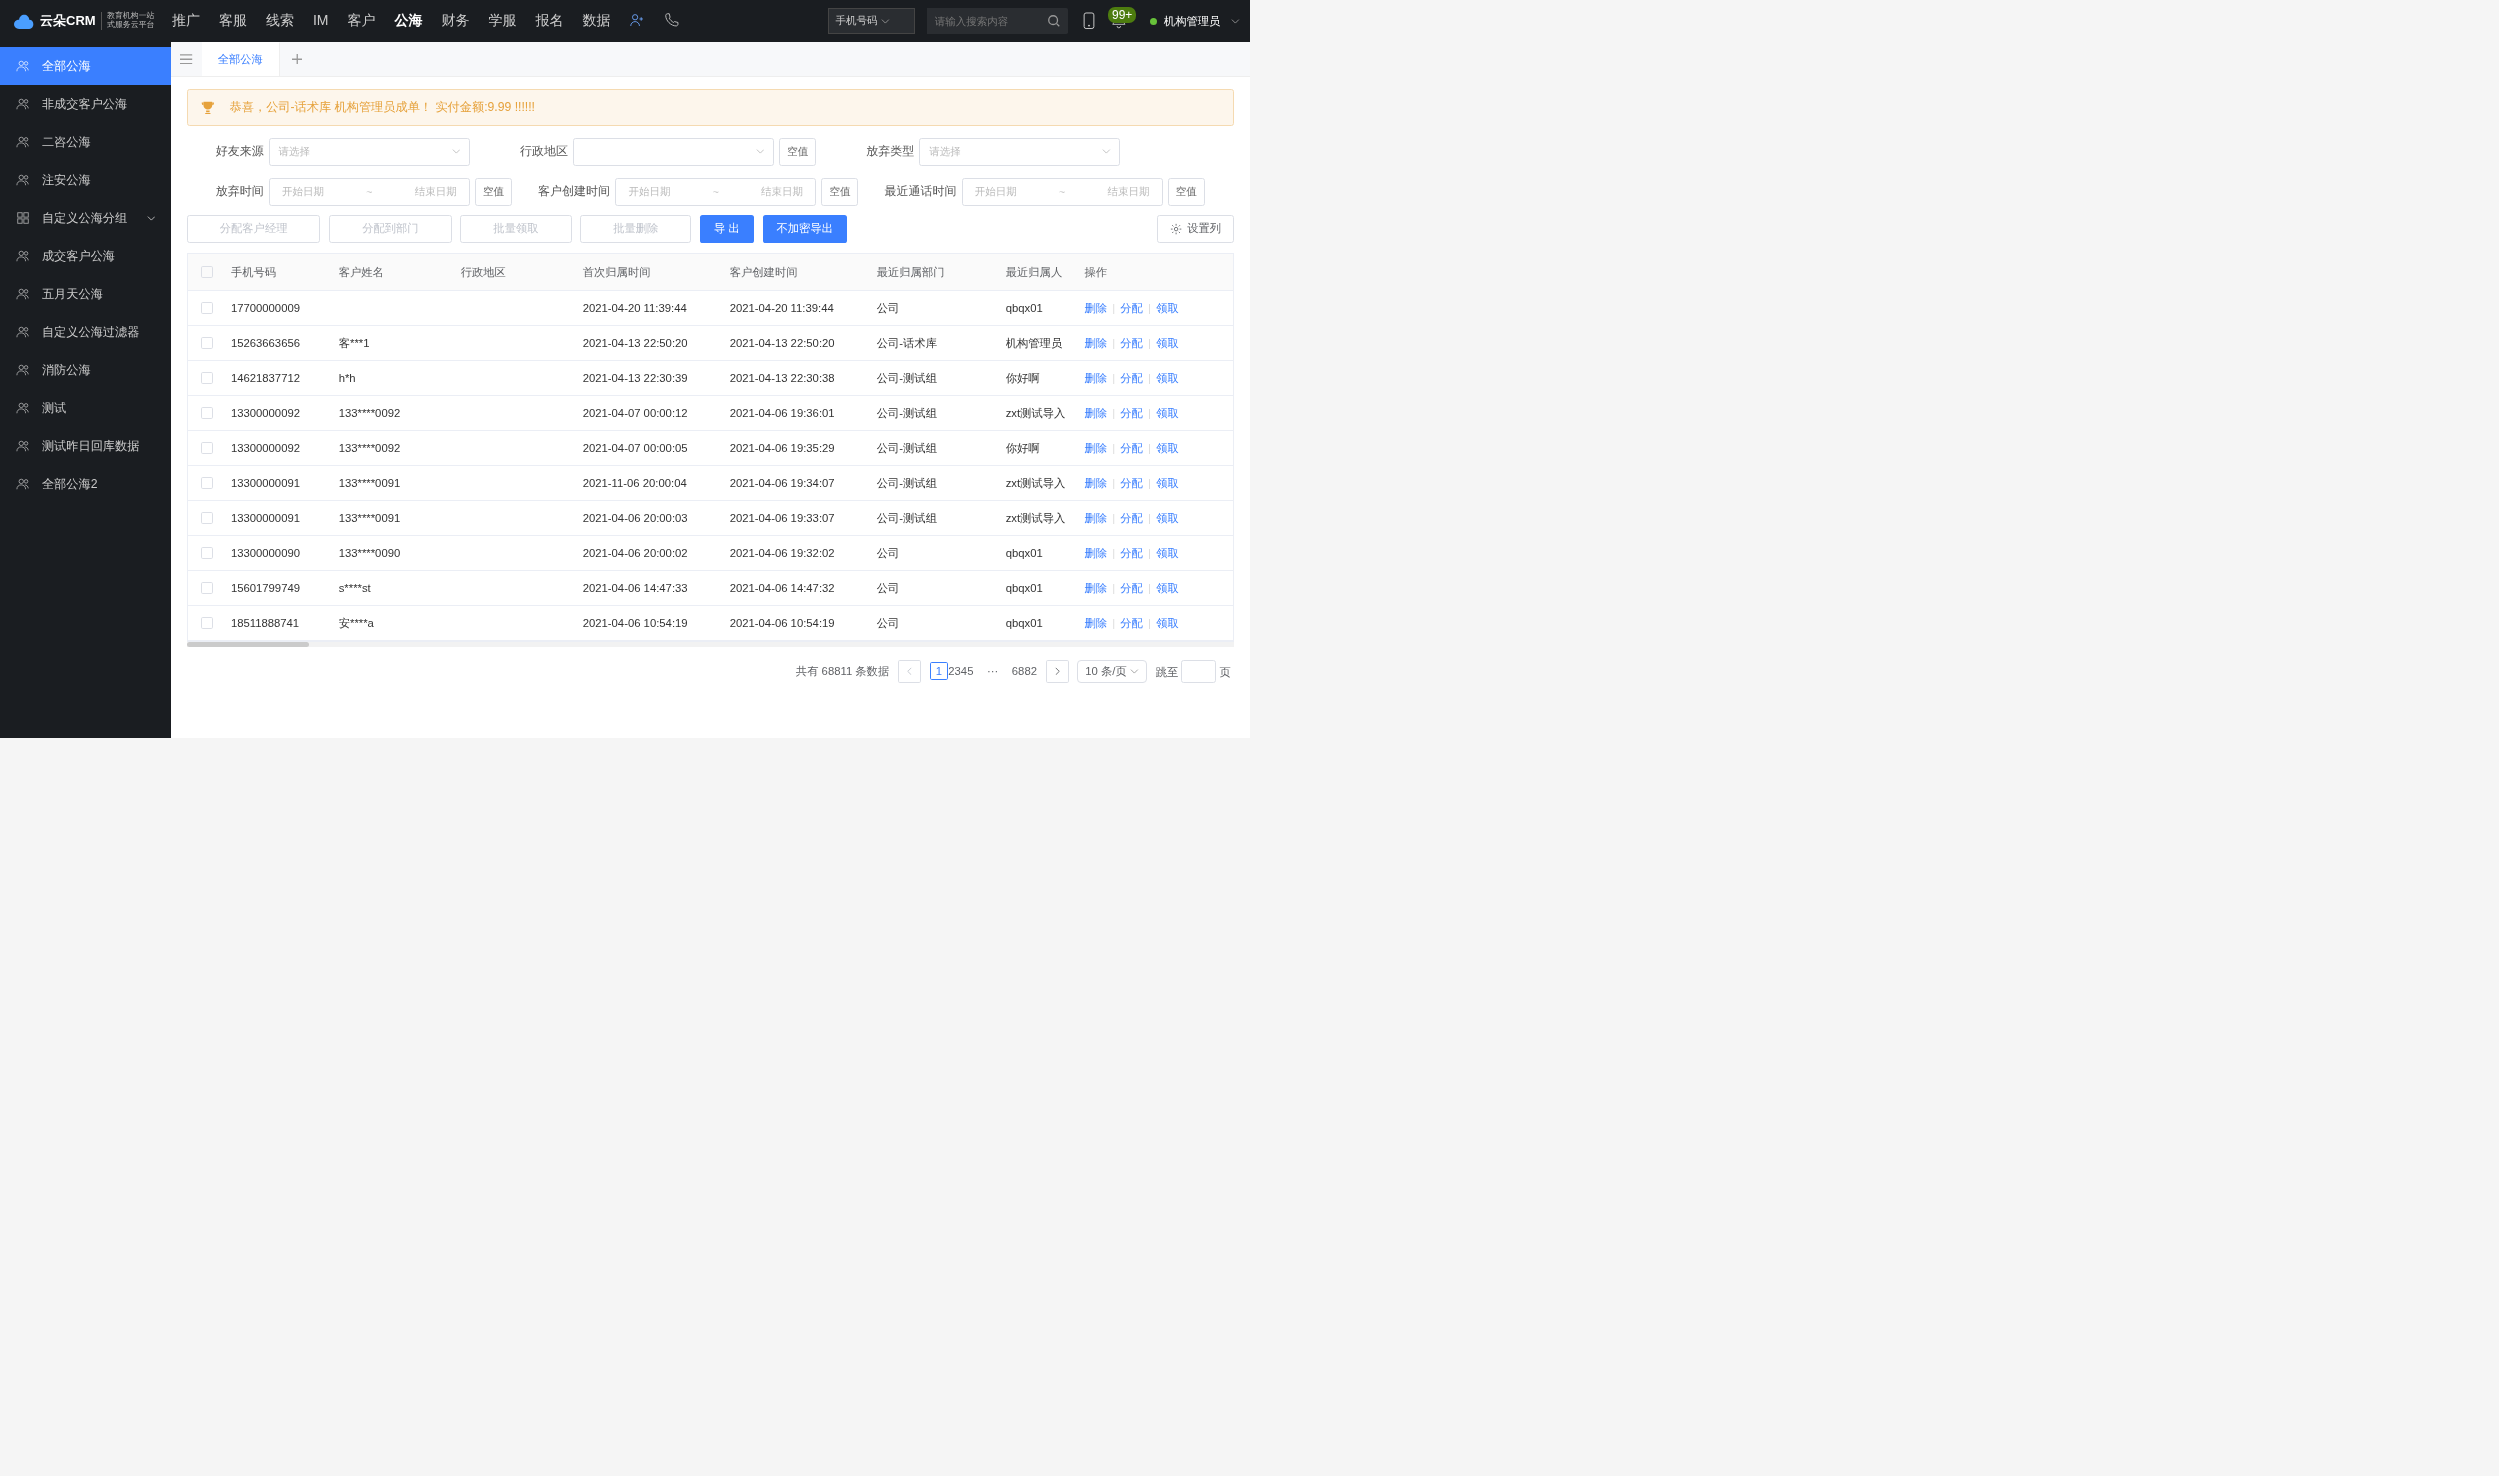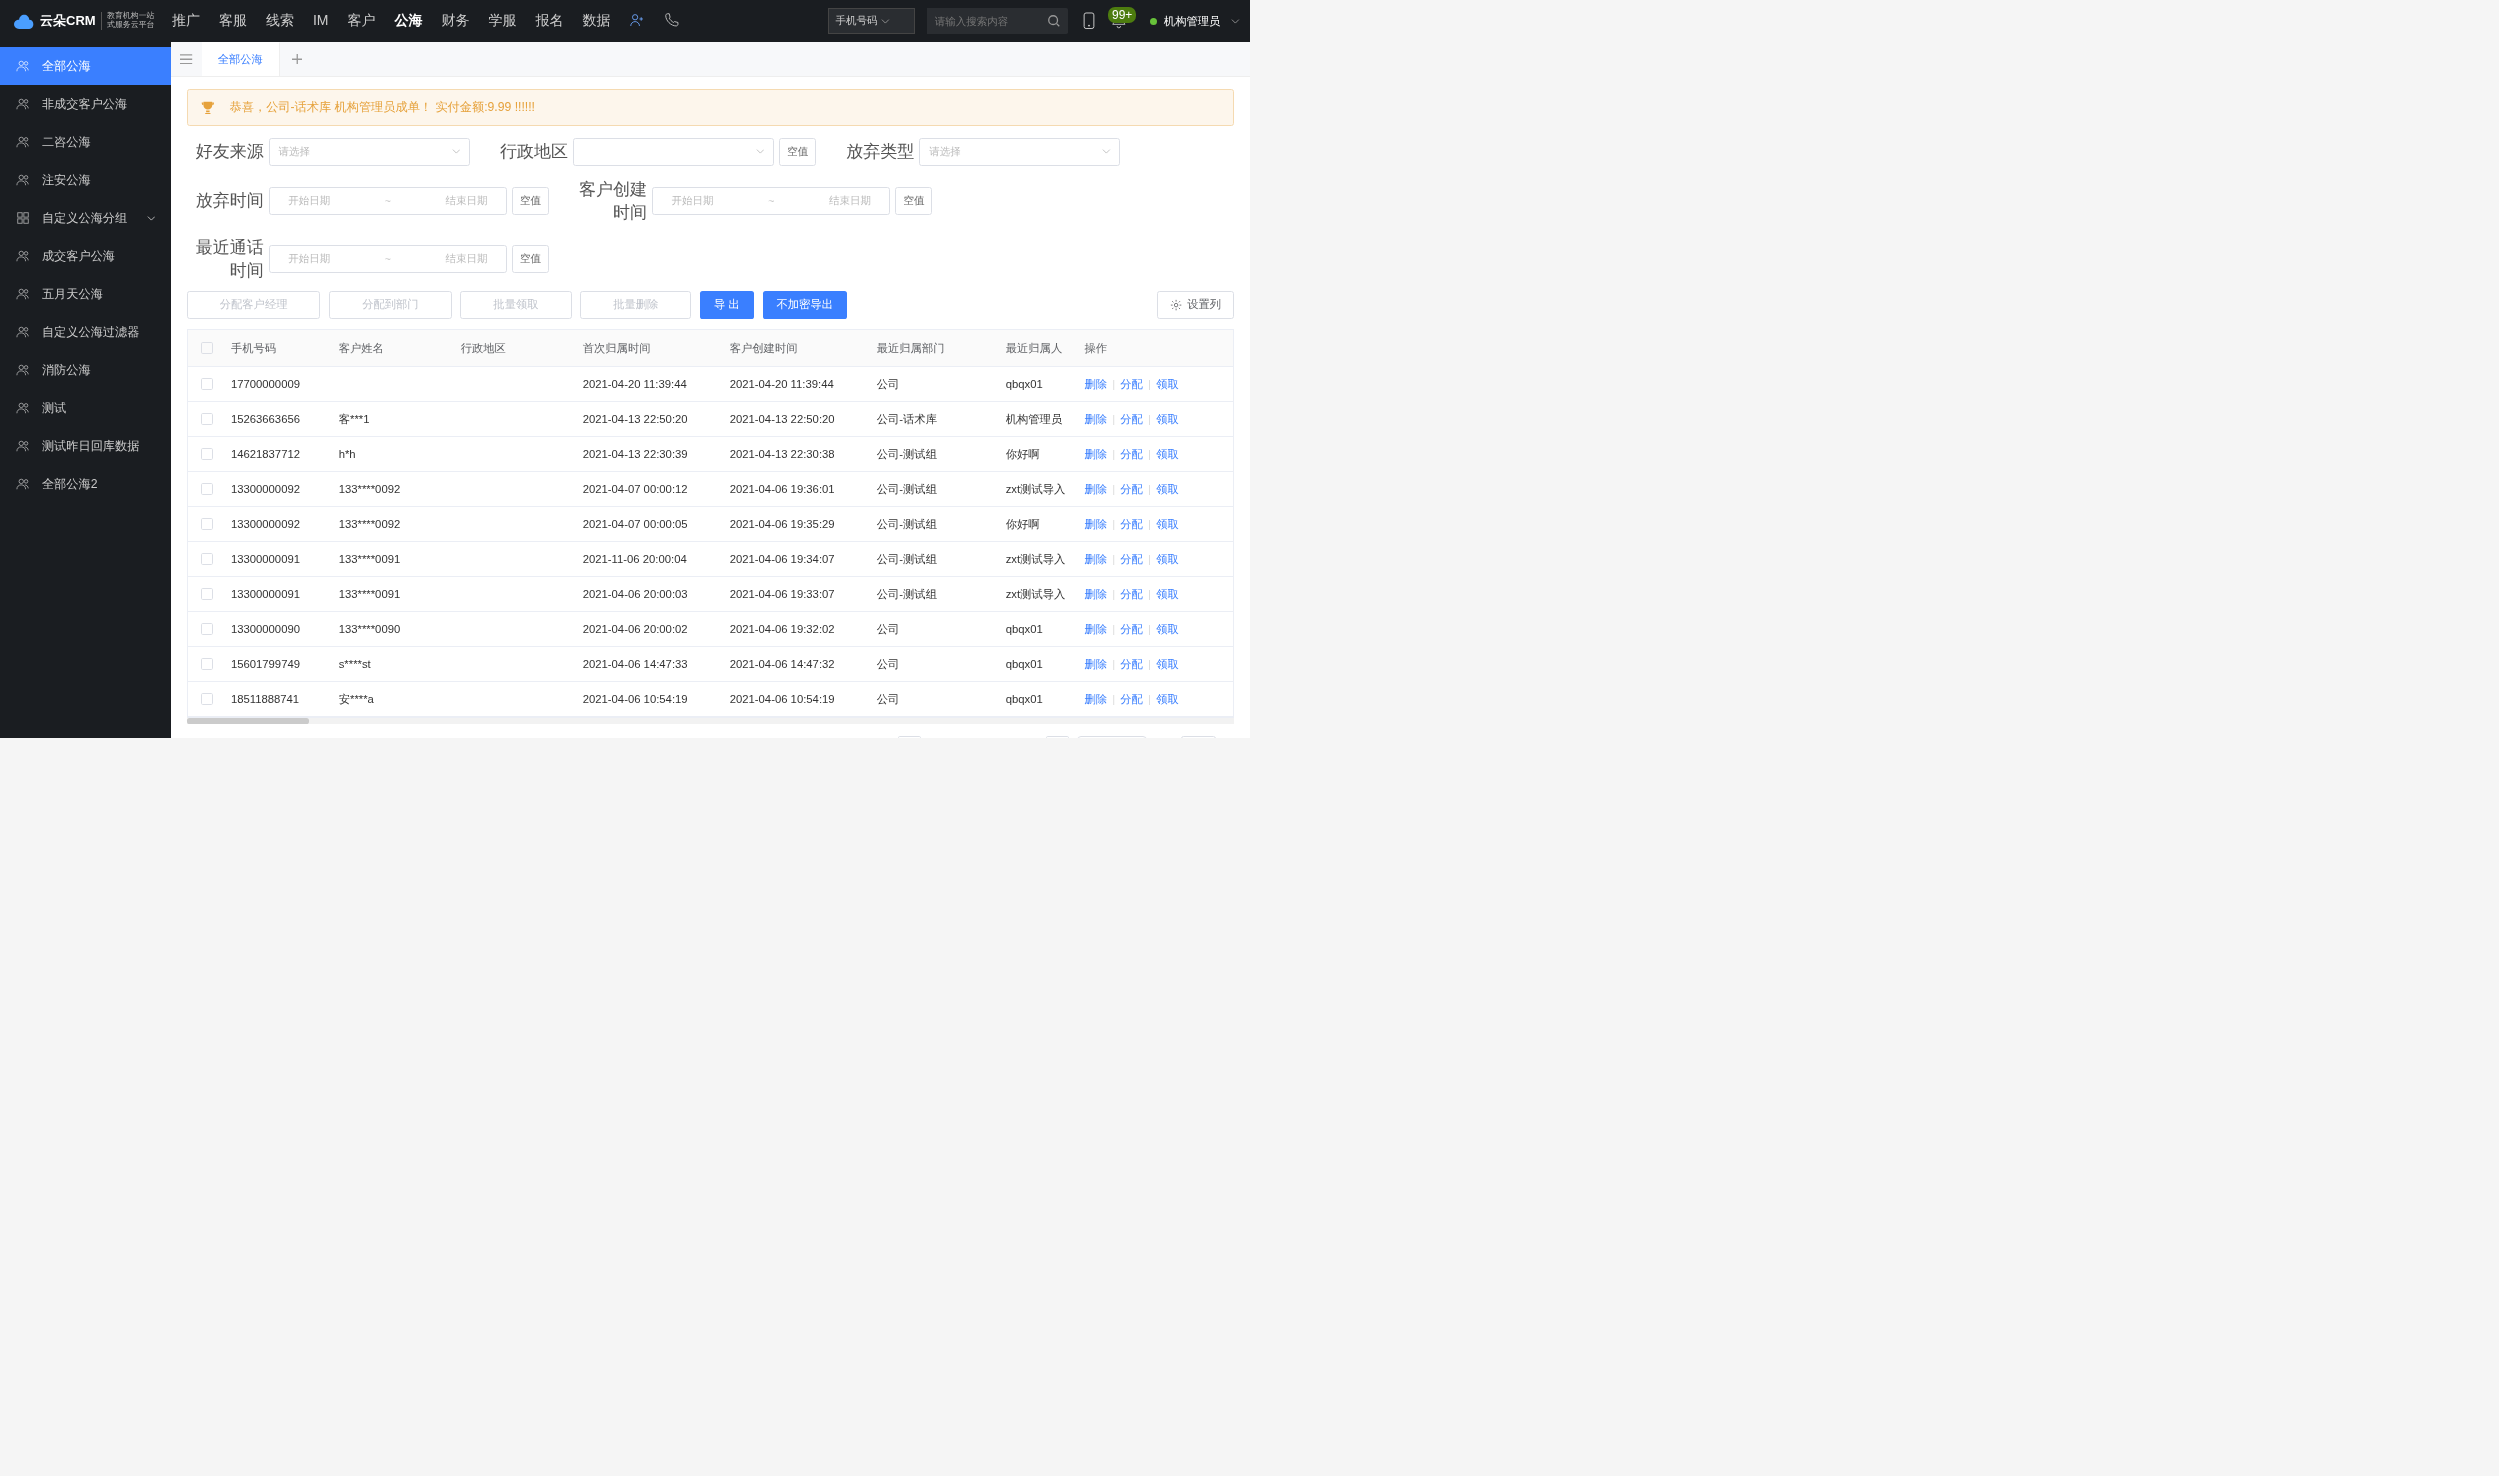--- a/index.html
+++ b/index.html
@@ -38,23 +38,23 @@
 .tab-bars { width: 31px; display: flex; justify-content: center; align-items: center; height: 100%; cursor: pointer; color: #999; }
 .tab { background: #fff; border-top: 1.7px solid transparent; height: 100%; display: flex; align-items: center; padding: 0 15.7px; color: #3a7fff; cursor: pointer; border-right: 0.9px solid #eee; }
 .tab-plus { width: 35px; display: flex; justify-content: center; align-items: center; color: #999; cursor: pointer; height: 100%; }
 
 .content { padding: 12.2px 15.7px; overflow: auto; flex: 1; }
 .banner { border: 0.9px solid #f5dab1; background: #fdf6ec; border-radius: 2.6px; padding: 8.7px 12.2px; display: flex; align-items: center; gap: 14px; color: #e6a23c; font-size: 12.2px; margin-bottom: 12.2px; }
 .trophy { width: 15.7px; height: 15.7px; display: inline-flex; }
 
 .filters { display: flex; flex-wrap: wrap; gap: 12.2px 21px; margin-bottom: 8.7px; }
 .filter-item { display: flex; align-items: center; gap: 5.2px; }
-.filter-label { font-size: 17px; color: #555; width: 77px; text-align: right; }
+.filter-label { font-size: 12px; color: #555; width: 77px; text-align: right; }
 .select-box { border: 0.9px solid #dcdfe6; height: 28px; width: 201px; border-radius: 2.6px; display: flex; align-items: center; padding: 0 8.7px; color: #bbb; font-size: 10.5px; background: #fff; cursor: pointer; justify-content: space-between; }
-.date-range { border: 0.9px solid #dcdfe6; height: 28px; width: 238px; border-radius: 2.6px; display: flex; align-items: center; font-size: 10.5px; color: #bbb; background: #fff; }
+.date-range { border: 0.9px solid #dcdfe6; height: 28px; width: 201px; border-radius: 2.6px; display: flex; align-items: center; font-size: 10.5px; color: #bbb; background: #fff; }
 .date-range span { flex: 1; text-align: center; }
 .date-sep { color: #ccc; }
 .null-chk { border: 0.9px solid #dcdfe6; height: 28px; border-radius: 2.6px; padding: 0 7px; display: flex; align-items: center; font-size: 10.5px; color: #666; cursor: pointer; }
 
 .expand-row { display: flex; justify-content: flex-end; gap: 10.5px; margin-bottom: 15.7px; align-items: center; }
 .expand-link { color: #3a7fff; cursor: pointer; font-size: 11.3px; display: flex; align-items: center; gap: 1.7px; }
 .btn-primary { background: #3a7fff; color: #fff; border: none; border-radius: 2.6px; height: 28px; padding: 0 14px; cursor: pointer; font-size: 11.3px; }
 .btn-default { border: 0.9px solid #dcdfe6; background: #fff; color: #606266; border-radius: 2.6px; height: 28px; padding: 0 32px; cursor: pointer; font-size: 11.3px; }
 .btn-default.disabled { color: #c0c4cc; cursor: not-allowed; }
 .reload-btn { border: 0.9px solid #dcdfe6; width: 28px; height: 28px; border-radius: 2.6px; display: flex; align-items: center; justify-content: center; cursor: pointer; }

